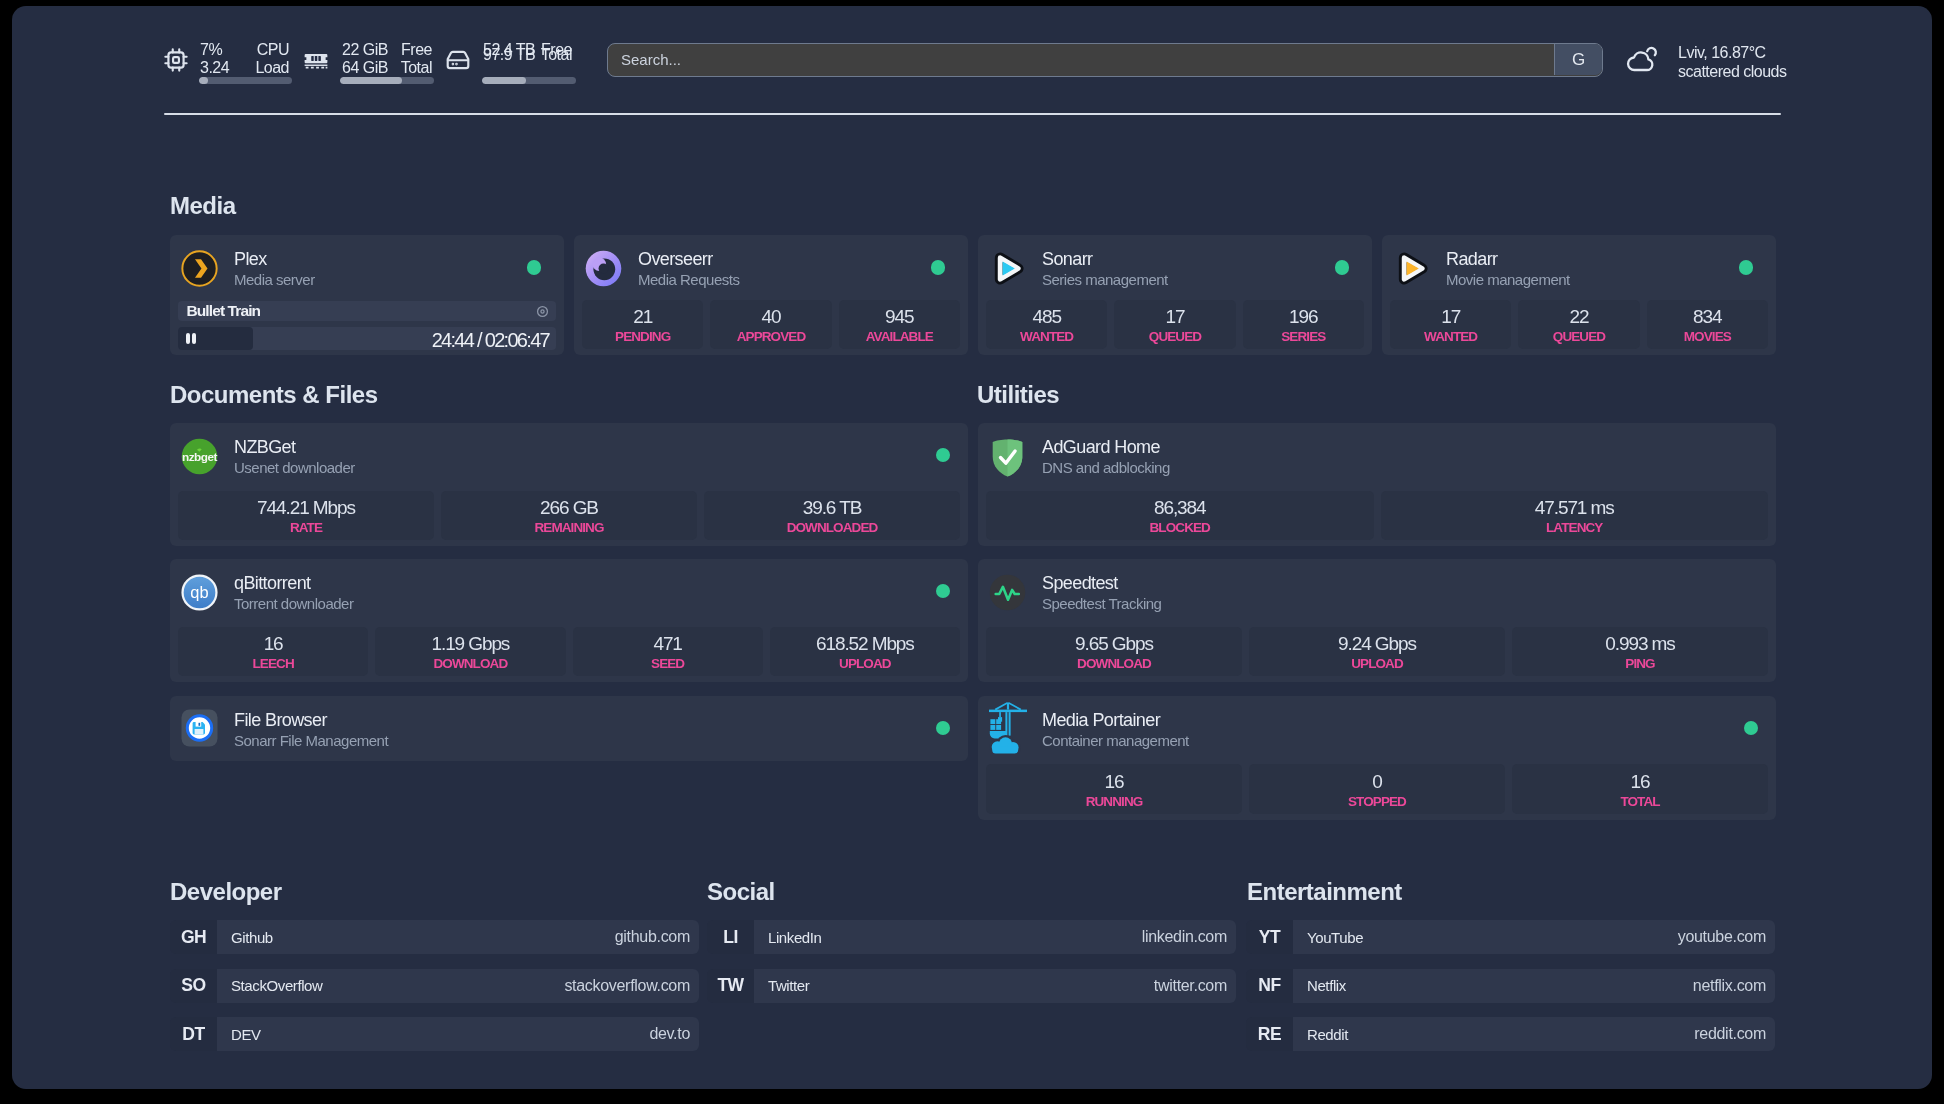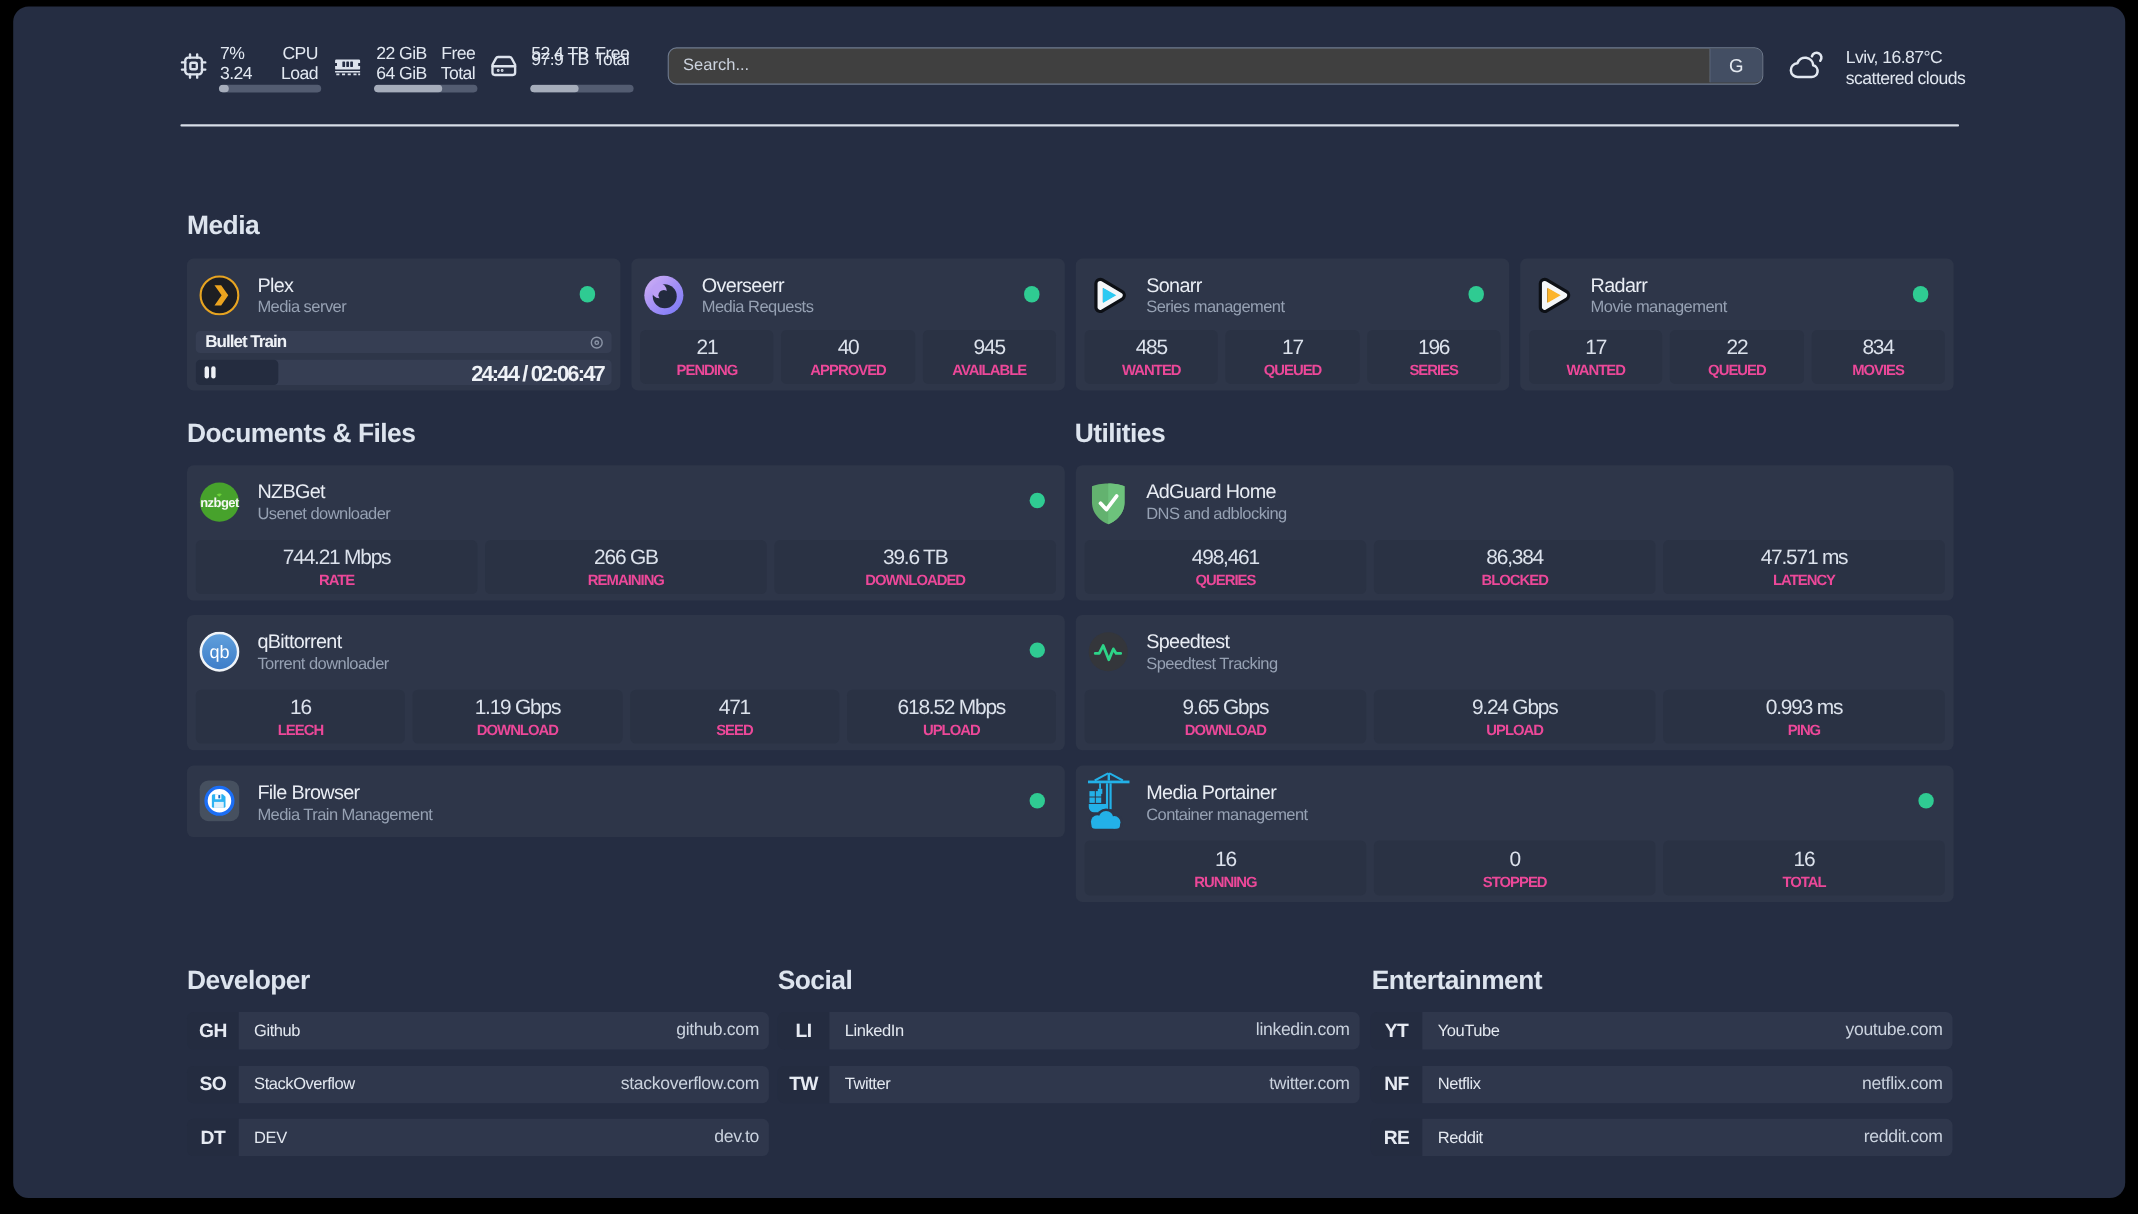--- a/index.html
+++ b/index.html
@@ -124,21 +124,21 @@
     <div class="abs" style="left:8.5px;top:0;font-size:15.5px;line-height:19.5px;font-weight:600;letter-spacing:-0.9px;color:#eef1f6">Bullet Train</div>
     <svg class="abs" style="right:7px;top:3.5px" width="13" height="13" viewBox="0 0 14 14" fill="none" stroke="#8b94a6" stroke-width="1.4">
       <circle cx="7" cy="7" r="5.3"></circle>
       <circle cx="7" cy="7" r="1.7"></circle>
     </svg>
   </div>
   <div class="prow" style="top:92px;height:23px">
     <div class="abs" style="left:0;top:0;width:75px;height:23px;background:#242c3f;border-radius:4px"></div>
     <div class="abs" style="left:8px;top:5.8px;width:3.8px;height:11.6px;background:#eef1f6;border-radius:2px"></div>
     <div class="abs" style="left:13.8px;top:5.8px;width:3.8px;height:11.6px;background:#eef1f6;border-radius:2px"></div>
-    <div class="abs" style="right:7px;top:2px;font-size:20px;line-height:23px;font-weight:700;letter-spacing:-1.7px;color:#eef1f6">24:44 / 02:06:47</div>
+    <div class="abs" style="right:7px;top:2px;font-size:20px;line-height:23px;font-weight:400;letter-spacing:-1.7px;color:#eef1f6">24:44 / 02:06:47</div>
   </div>
 </div>
 
 <div class="card" style="left:574px;top:235px;width:394px;height:120px">
   <svg class="sicon" width="37" height="37" viewBox="0 0 36 36">
     <defs>
       <linearGradient id="og" x1="0" y1="0" x2="1" y2="1">
         <stop offset="0" stop-color="#d4b2f4"></stop>
           <stop offset="0.5" stop-color="#a490f6"></stop>
           <stop offset="1" stop-color="#7678f8"></stop>
@@ -280,37 +280,33 @@
 <div class="card" style="left:170px;top:695.5px;width:798px;height:65px">
   <svg class="sicon" style="top:13.5px" width="37" height="38" viewBox="0 0 37 38">
     <rect x="0.5" y="0.5" width="36" height="37" rx="8" fill="#46505f"></rect>
     <circle cx="18.5" cy="19" r="12.2" fill="#ffffff" stroke="#1b6ef5" stroke-width="3"></circle>
     <path d="M13 13h8.6l2.4 2.4V24a1.4 1.4 0 0 1-1.4 1.4h-9.6A1.4 1.4 0 0 1 11.6 24v-9.6A1.4 1.4 0 0 1 13 13Z" fill="#2cb3f2"></path>
     <rect x="14.6" y="13" width="5.6" height="4.6" fill="#ffffff"></rect>
     <rect x="17.5" y="13.8" width="1.7" height="3" fill="#1467c0"></rect>
     <rect x="13.6" y="20" width="8.8" height="5.4" fill="#dff0fb"></rect>
   </svg>
   <div class="stitle">File Browser</div>
-  <div class="ssub">Media Train Management</div>
+  <div class="ssub">Sonarr File Management</div>
   <div class="dot" style="right:18px;top:25px"></div>
 </div>
 
 <div class="card" style="left:978px;top:422.5px;width:798px;height:123.5px">
   <svg class="sicon" width="37" height="40" viewBox="0 0 36 40">
     <path d="M18 1.5c-6 0-11.7 1-14.8 2.6v14.6c0 9.2 6.2 16.4 14.8 19.9 8.6-3.5 14.8-10.7 14.8-19.9V4.1C29.7 2.5 24 1.5 18 1.5Z" fill="#63b26f"></path>
     <path d="M18 1.5c6 0 11.7 1 14.8 2.6v14.6c0 9.2-6.2 16.4-14.8 19.9Z" fill="#6dc27c"></path>
     <path d="m11 19.5 5.3 5.7L25.6 13" fill="none" stroke="#ffffff" stroke-width="3.4" stroke-linecap="round" stroke-linejoin="round"></path>
   </svg>
   <div class="stitle">AdGuard Home</div>
   <div class="ssub">DNS and adblocking</div>
   <div class="stats">
-    <div class="stat">
-        <div class="v">498,461</div>
-        <div class="l">QUERIES</div>
-      </div>
     <div class="stat">
         <div class="v">86,384</div>
         <div class="l">BLOCKED</div>
       </div>
     <div class="stat">
         <div class="v">47.571 ms</div>
         <div class="l">LATENCY</div>
       </div>
   </div>
 </div>

